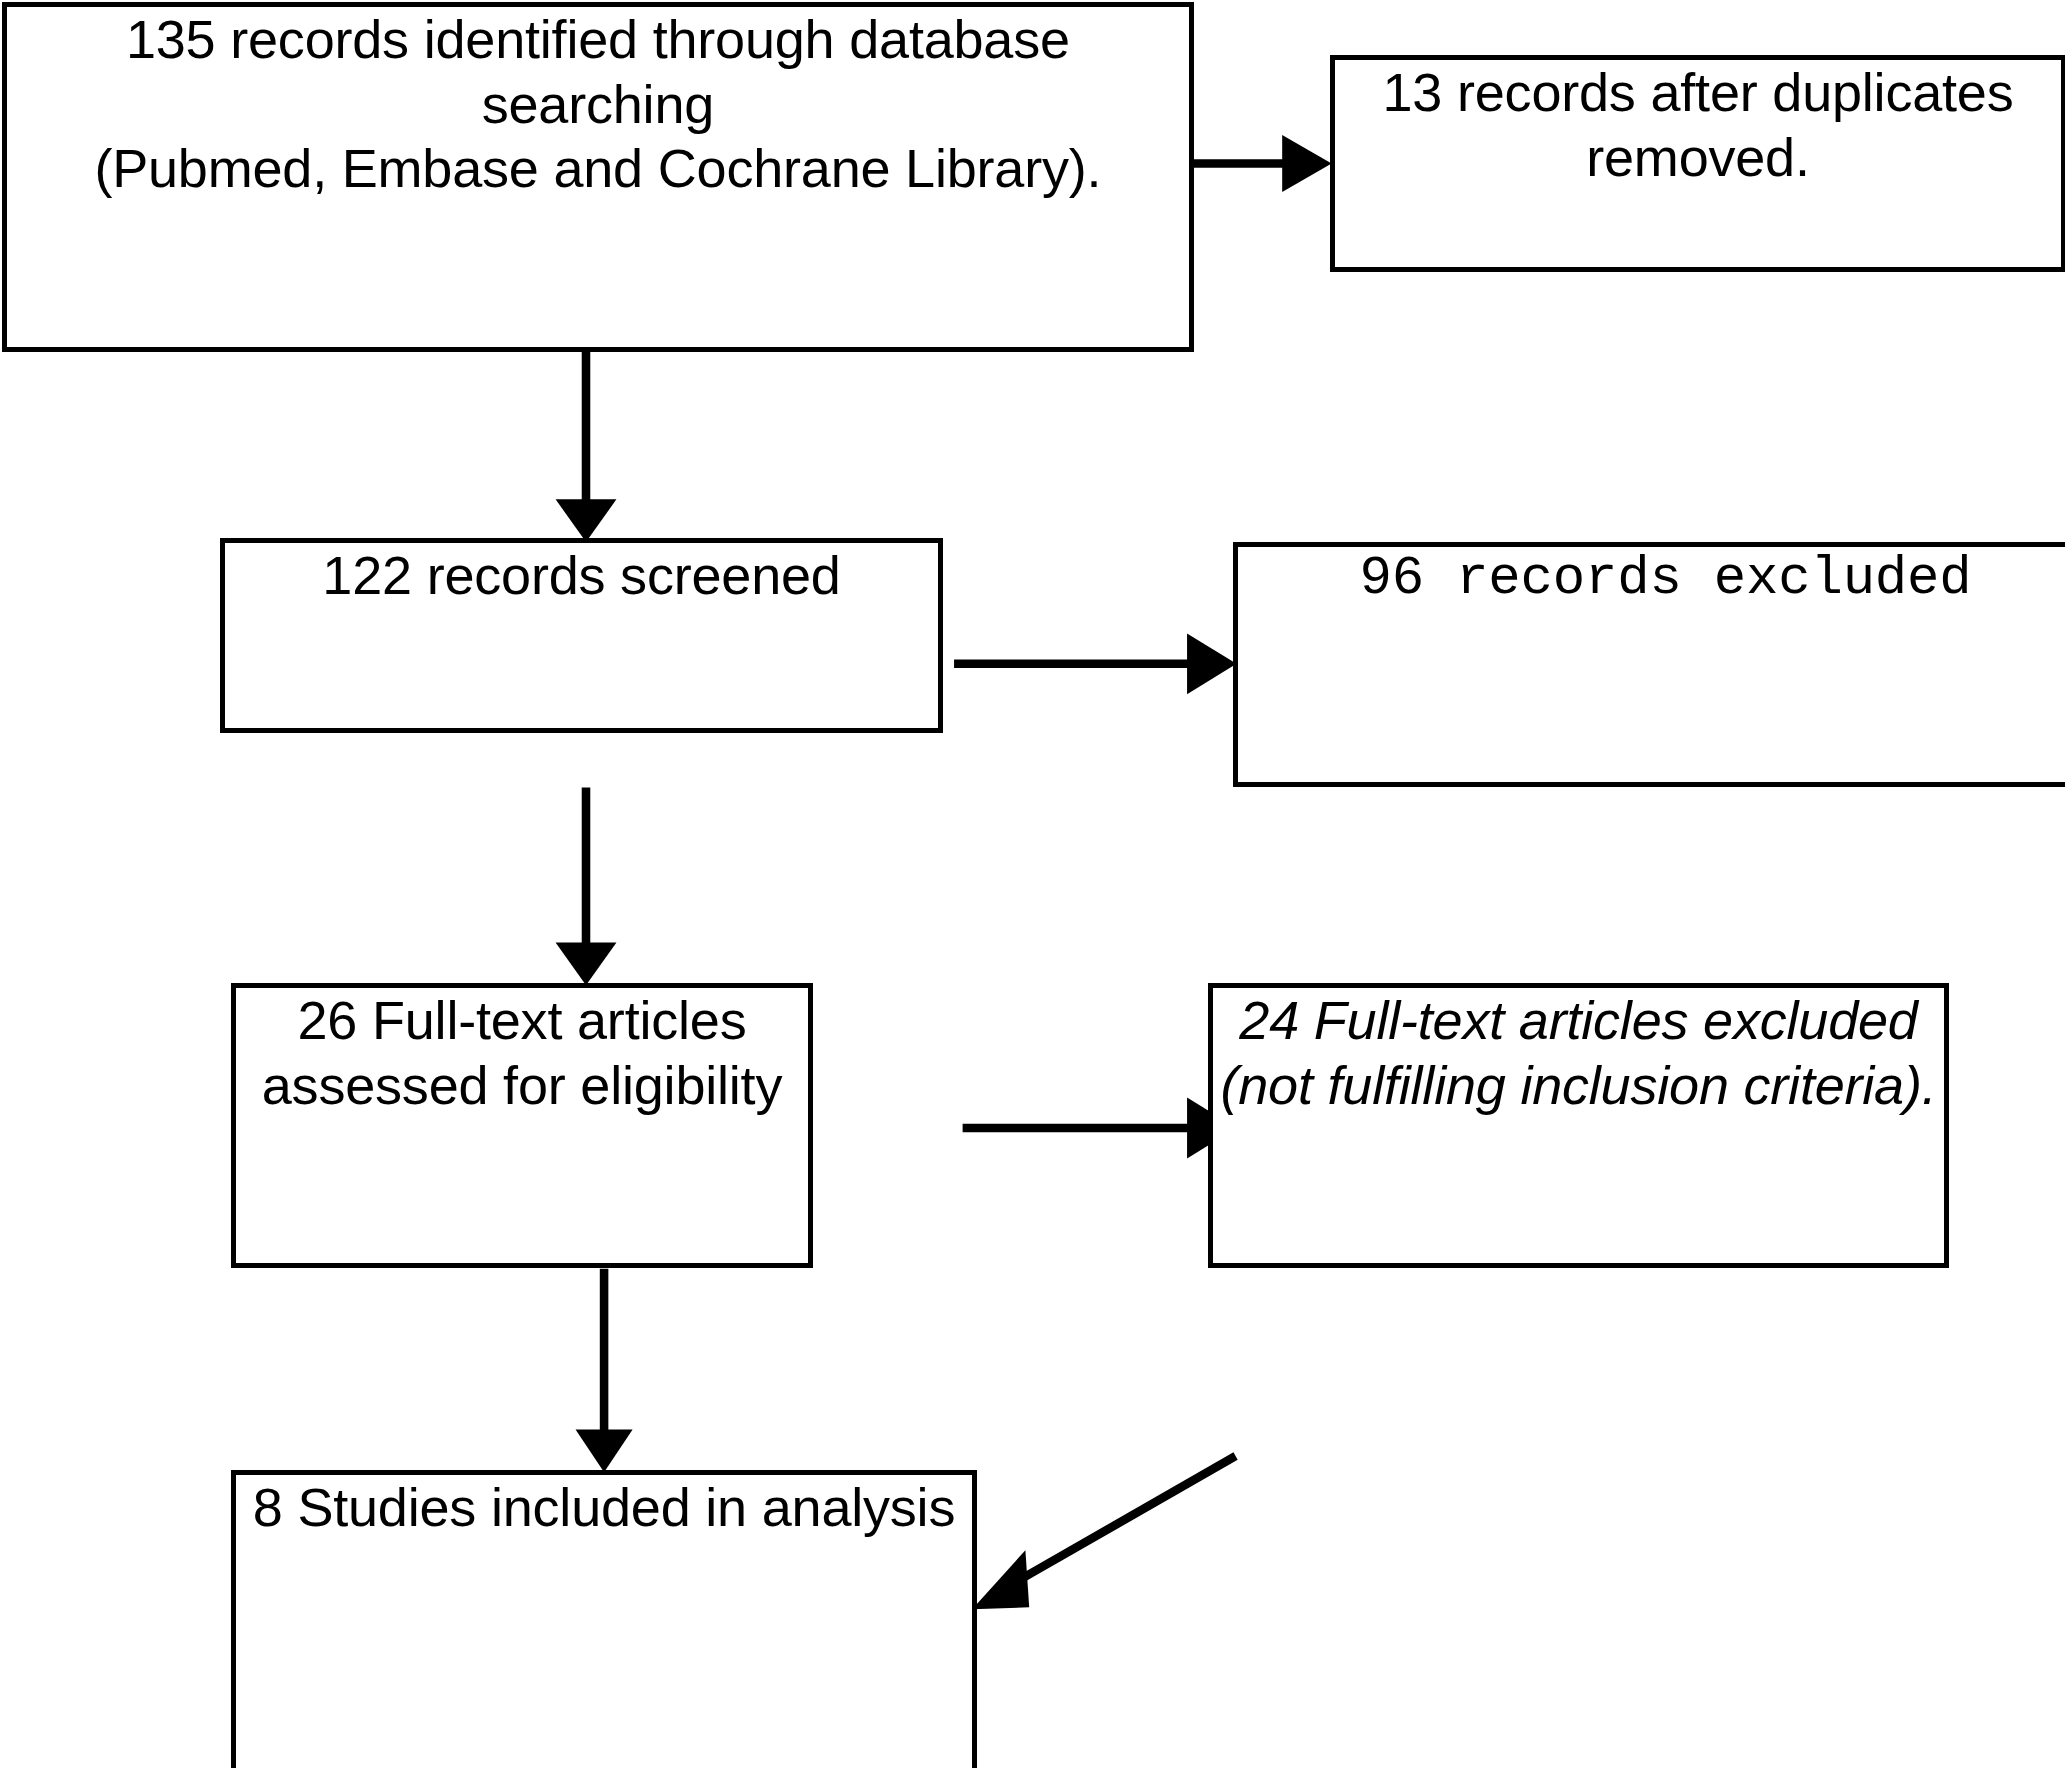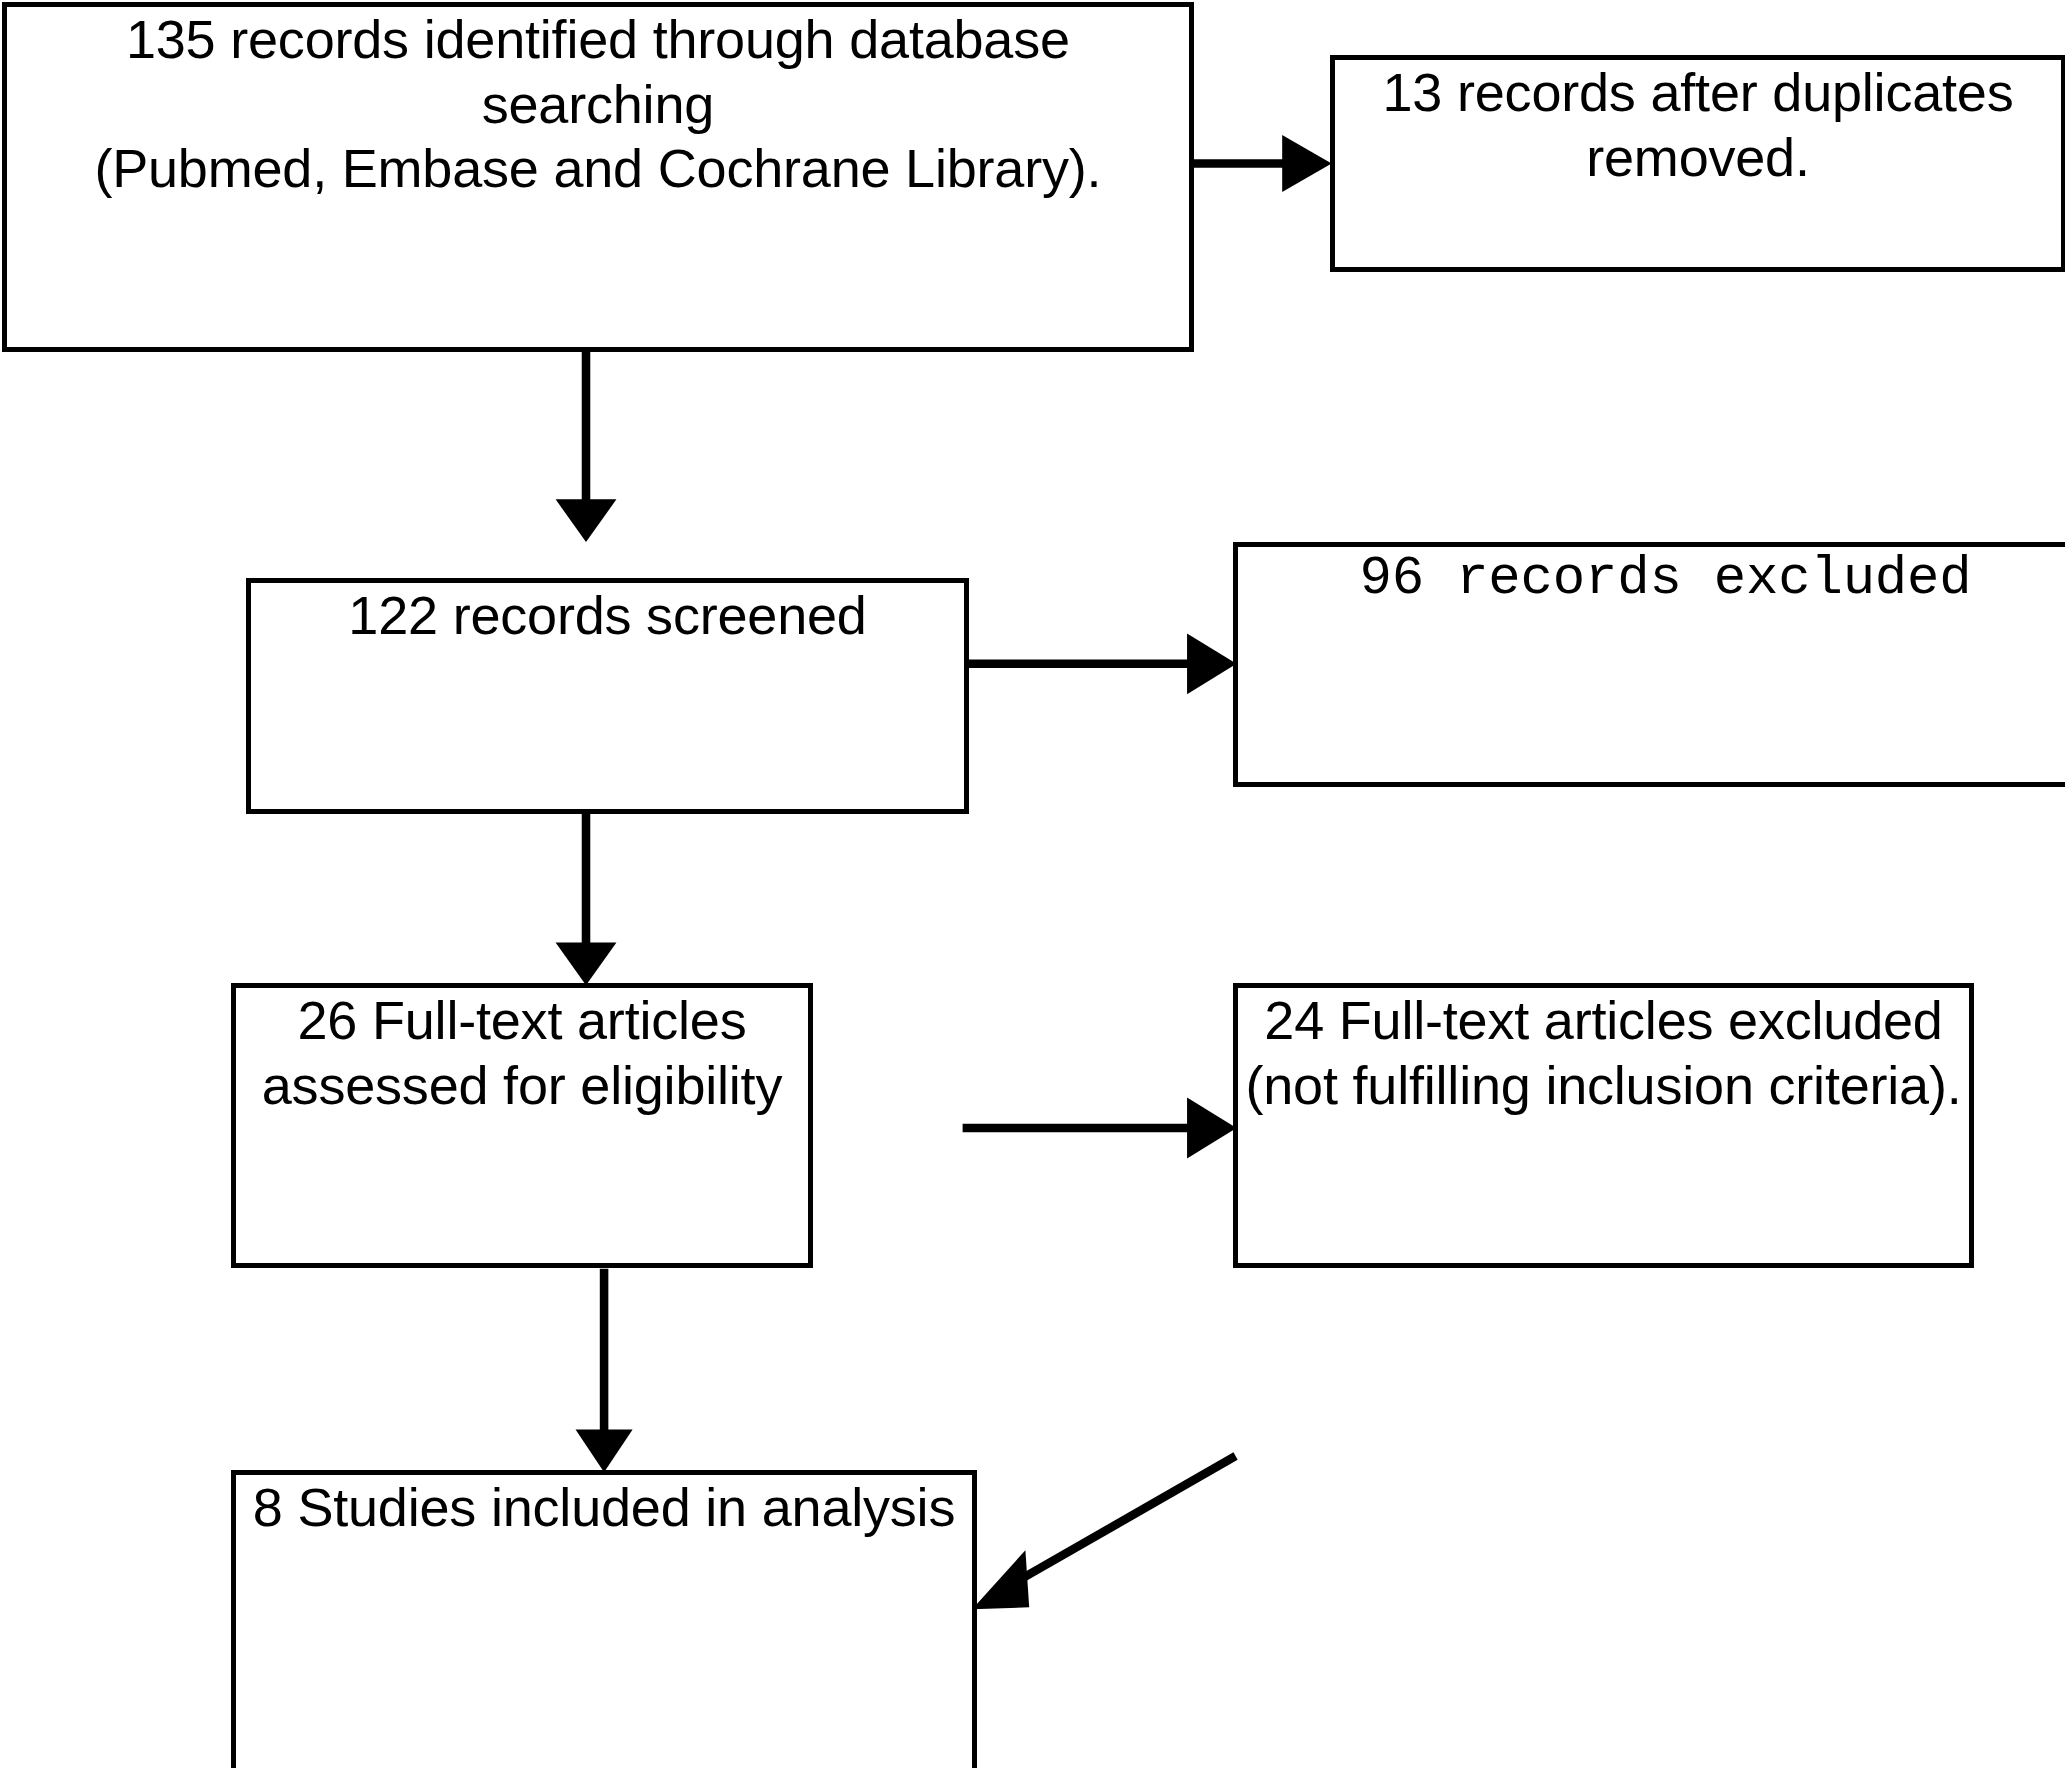--- a/index.html
+++ b/index.html
@@ -44,24 +44,24 @@
     letter-spacing: -0.2px;
     white-space: pre-line;
     color: #000000;
   }
 
   
   #node-identified   { left: 1.9px;    top: 1.9px;    width: 1192px; height: 350px; }
   #node-identified .node-text { padding: 0 80px; }
 
   #node-duplicates   { left: 1330px; top: 55px;   width: 736px;  height: 217px; }
-  #node-screened     { left: 246px;  top: 538px;  width: 723px;  height: 236px; margin-top: 40px; }
+  #node-screened     { left: 220px;  top: 538px;  width: 723px;  height: 195px; }
   #node-excluded96   { left: 1233px; top: 542px;  width: 865px;  height: 245px; font-family: Liberation Mono, monospace; }
   #node-fulltext     { left: 231px;  top: 983px; width: 582px;  height: 285px; }
-  #node-excluded24   { left: 1233px; top: 983px; width: 741px;  height: 285px; }
+  #node-excluded24   { left: 1208px; top: 983px; width: 741px;  height: 285px; font-style: italic; }
   #node-handsearch   { left: 1233px; top: 1383px; width: 741px;  height: 148px; }
   #node-included     { left: 231px;  top: 1470px; width: 746px;  height: 314px; }
 </style>
 </head>
 <body>
 
 <div id="stage">
 
   <svg class="flow-svg" viewBox="0 0 2172 1859" xmlns="http://www.w3.org/2000/svg">
 

